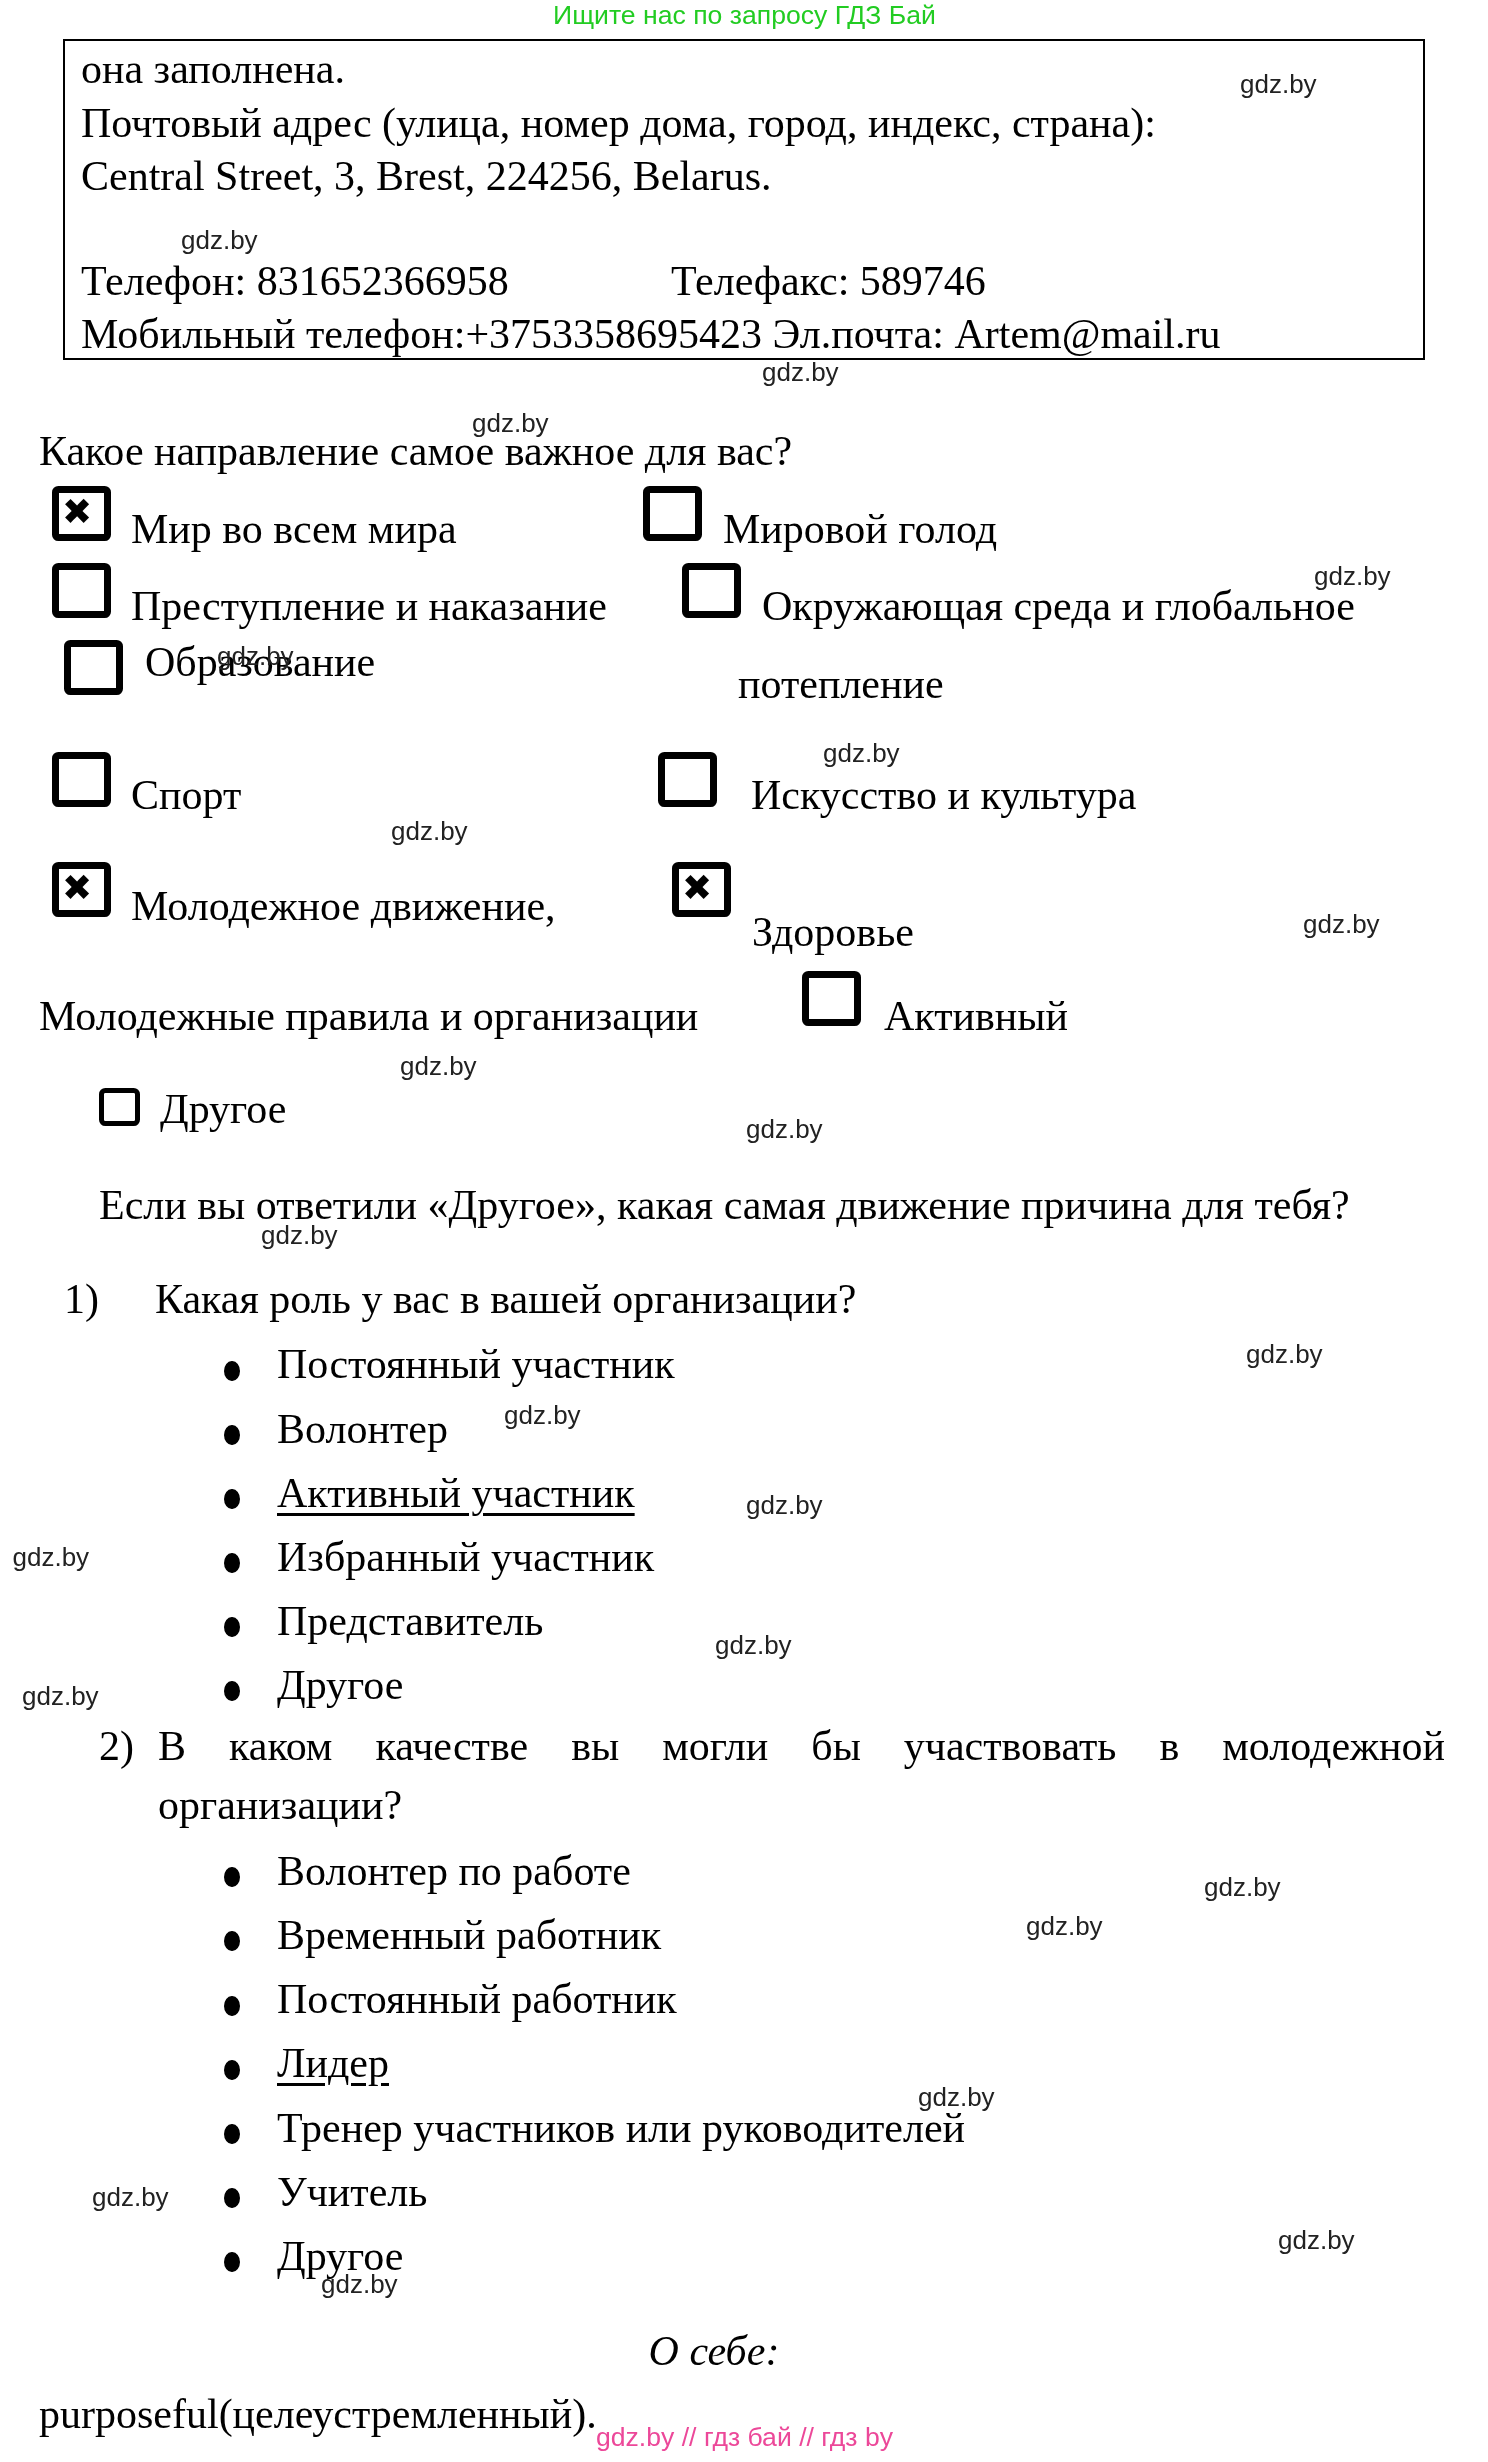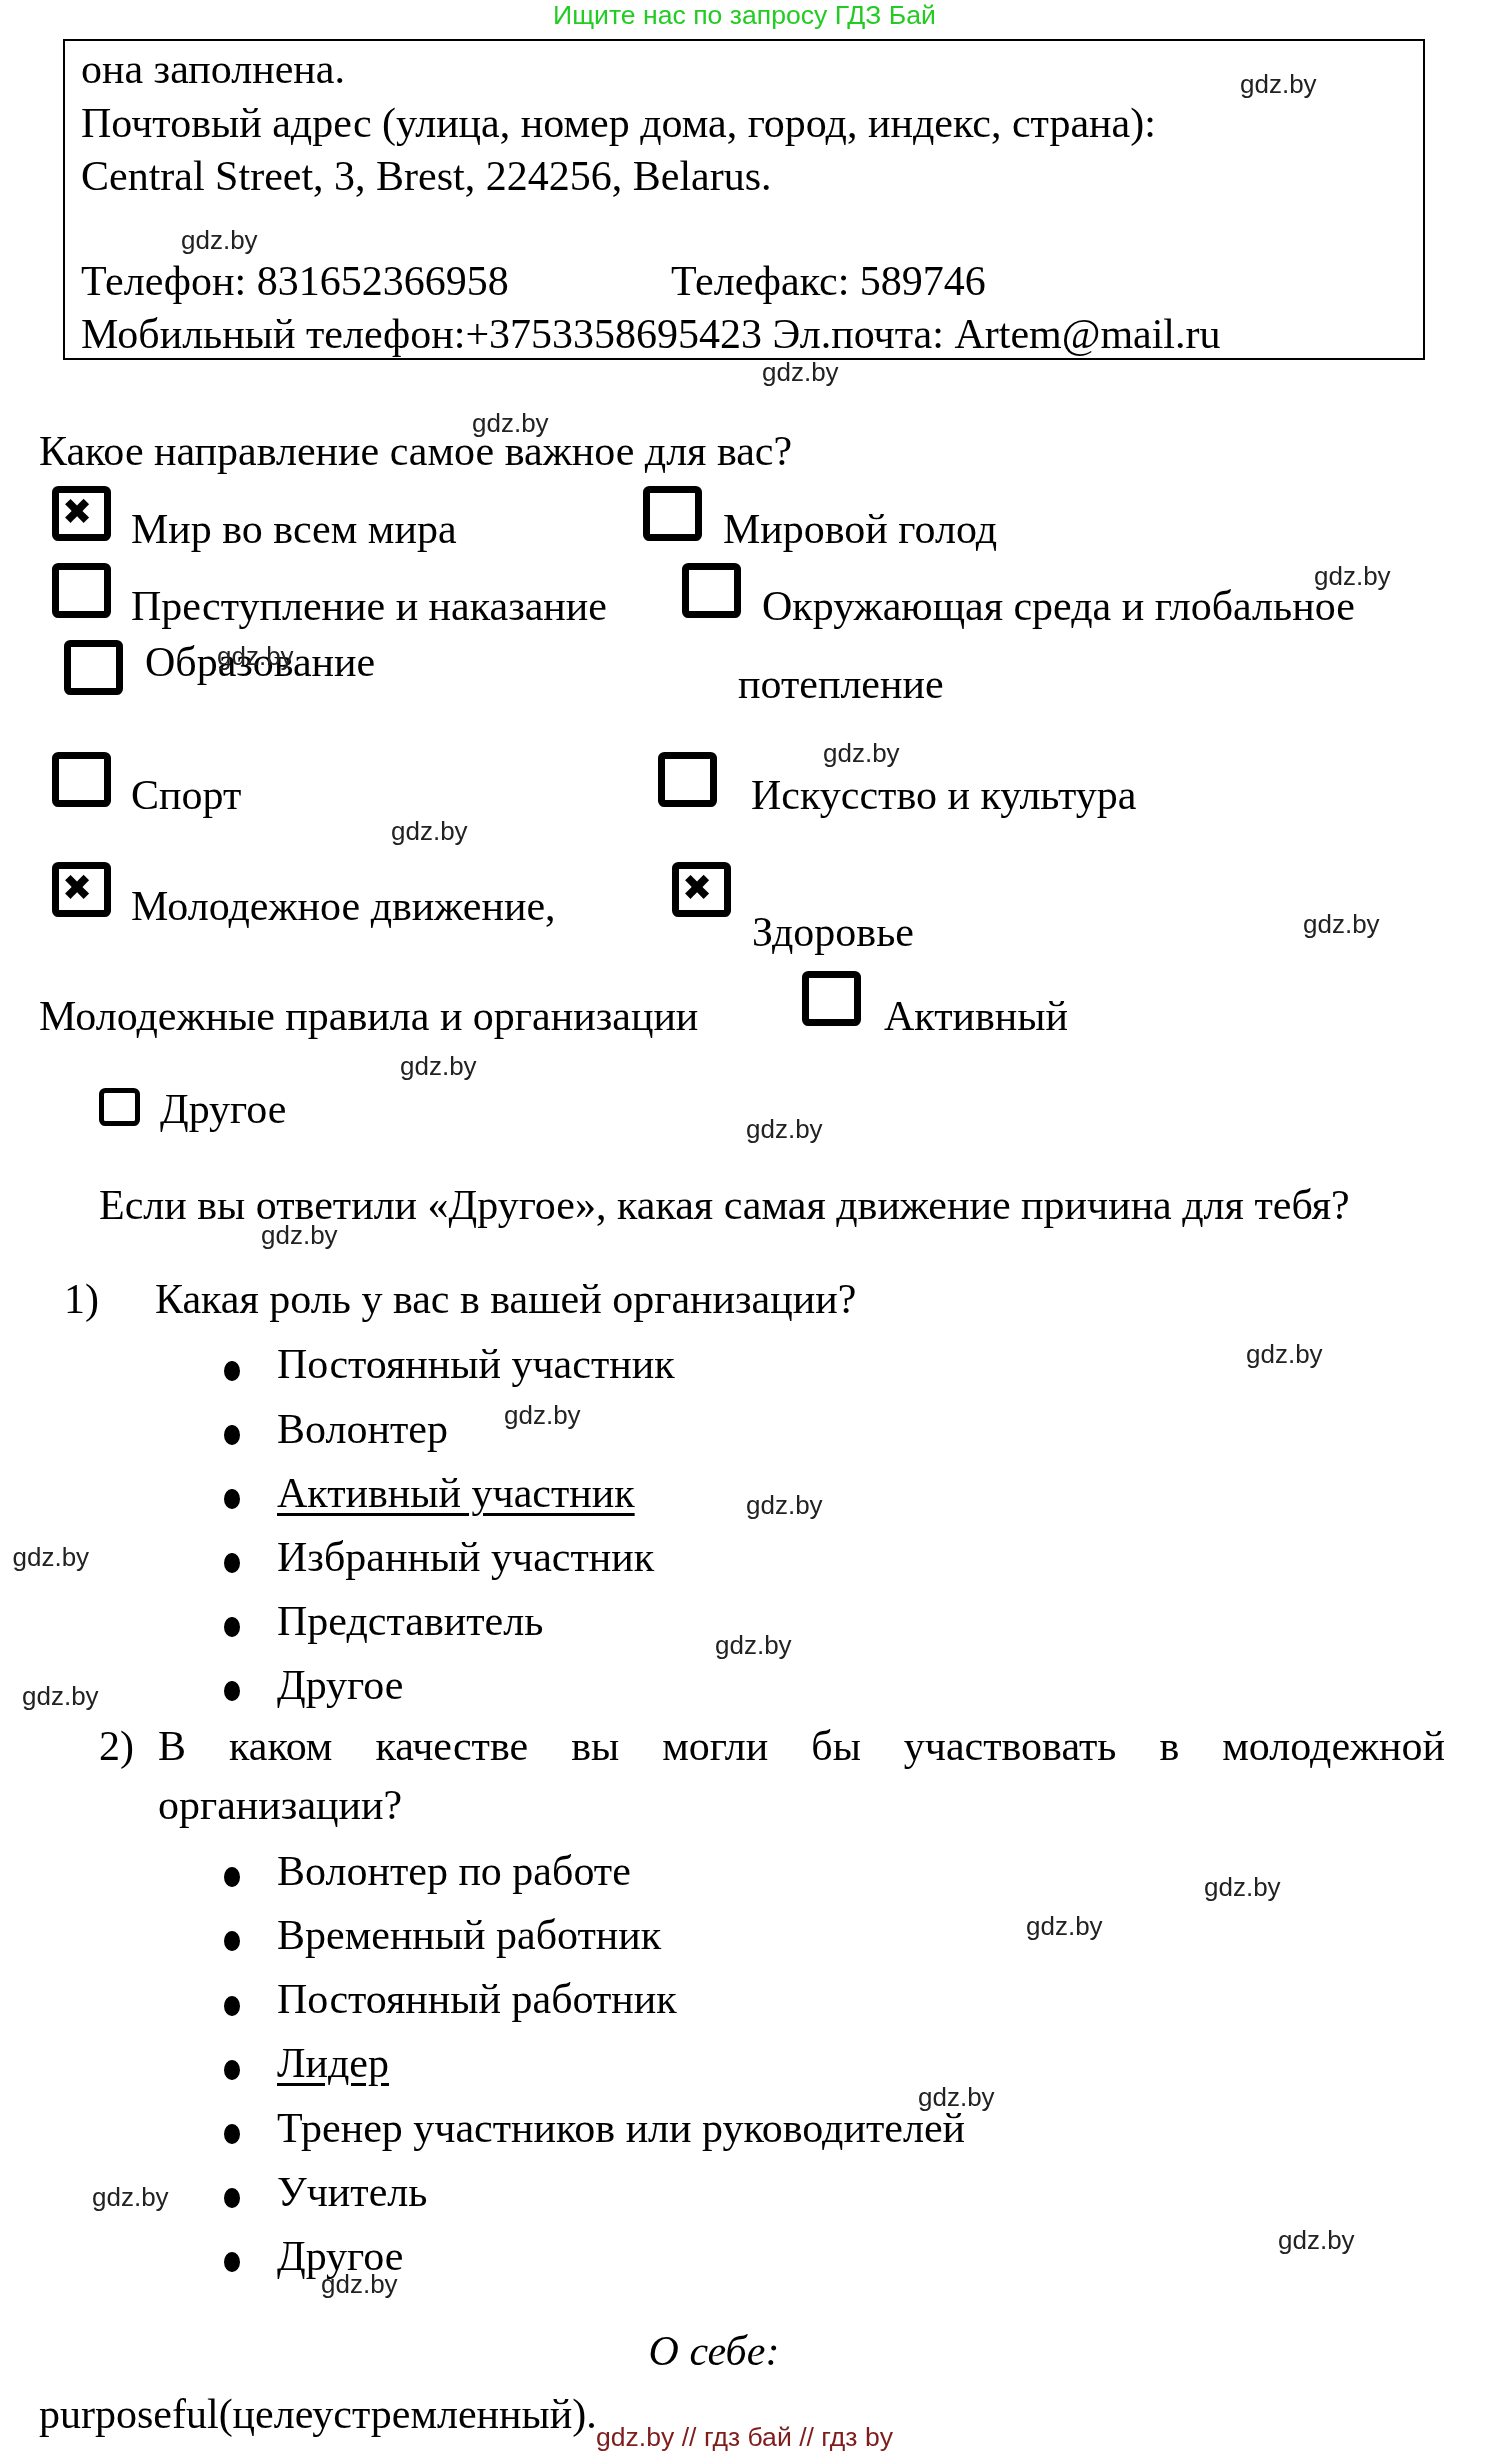--- a/index.html
+++ b/index.html
@@ -7,21 +7,21 @@
          font-family: "Liberation Serif", "DejaVu Serif", serif; color: #000; }
   .abs { position: absolute; white-space: nowrap; }
   .serif { font-family: "Liberation Serif", "DejaVu Serif", serif; font-size: 42px; line-height: 1; }
   .wm { position: absolute; font-family: "Liberation Sans", "DejaVu Sans", sans-serif;
         font-size: 26px; color: #222; white-space: nowrap; }
   .top-banner { position: absolute; top: 0; left: 0; width: 1489px; text-align: center;
         font-family: "Liberation Sans", "DejaVu Sans", sans-serif; font-size: 26.6px;
         color: #22cc22; line-height: 31px; }
   .bottom-banner { position: absolute; top: 2418px; left: 0; width: 1489px; text-align: center;
         font-family: "Liberation Sans", "DejaVu Sans", sans-serif; font-size: 26.6px;
-        color: #7f1d1d; line-height: 39px; }
+        color: #ec4899; line-height: 39px; }
   .info-box { position: absolute; left: 63px; top: 39px; width: 1362px; height: 321px;
         border: 2.3px solid #000; box-sizing: border-box; }
   .cb { position: absolute; width: 59px; height: 55px; border: 7px solid #000;
         border-radius: 6.3px; box-sizing: border-box; background: #fff; }
   .cb.small { width: 41px; height: 38px; border-width: 5.5px; }
   .cb.checked::after { content: "✖"; position: absolute; left: 3.1px; top: -3.1px;
         font-family: "DejaVu Sans", sans-serif; font-size: 36px; color: #000; line-height: 44px; }
   .bullet { position: absolute; width: 15.6px; height: 20.3px; background: #000; border-radius: 50%; }
   .u { text-decoration: underline; text-decoration-thickness: 3.1px; text-underline-offset: 6.3px; }
   .justify { text-align: justify; text-align-last: justify; }

